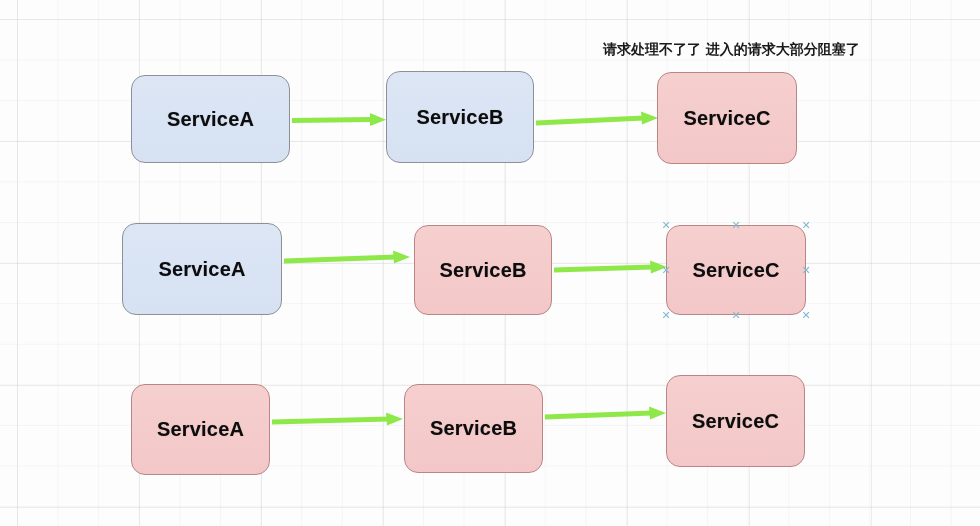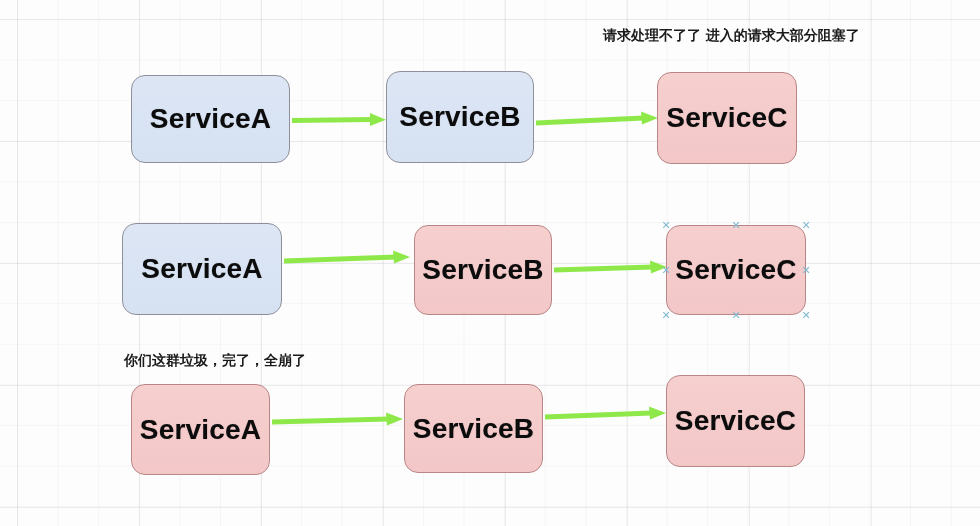--- a/index.html
+++ b/index.html
@@ -23,21 +23,21 @@
     font-family: "Liberation Sans", "DejaVu Sans", sans-serif;
   }
 
   .node {
     position: absolute;
     box-sizing: border-box;
     border-radius: 14px;
     display: flex;
     align-items: center;
     justify-content: center;
-    font-size: 28px;
+    font-size: 20px;
     font-weight: bold;
     color: #0c0c0c;
     letter-spacing: 0.2px;
     text-shadow: 0 0 1px rgba(0,0,0,0.25);
   }
   .node.blue {
     background: linear-gradient(180deg, #dce6f5 0%, #d6e1f2 100%);
     border: 1.4px solid #8e9099;
   }
   .node.pink {
@@ -76,21 +76,21 @@
     line-height: 9px;
     text-align: center;
     font-family: "DejaVu Sans", sans-serif;
   }
 </style>
 </head>
 <body>
 
 <div id="canvas">
 
-  <div class="note" style="left:603px; top:27px;text-align:right;">请求处理不了了 进入的请求大部分阻塞了</div>
+  <div class="note" style="left:603px; top:41px;text-align:right;">请求处理不了了 进入的请求大部分阻塞了</div>
 
   <div class="node blue" style="left:131px; top:75px; width:159px; height:88px;">
     <span>ServiceA</span>
   </div>
 
   <div class="arrow" style="left:292px; top:110px; width:94px;">
     <svg width="94" height="20" viewBox="0 0 94 20">
       <line x1="0" y1="10.5" x2="80" y2="9.5" stroke="#8ee84a" stroke-width="5"></line>
       <polygon points="78,3 94,9.8 78,16" fill="#8ee84a"></polygon>
     </svg>
@@ -142,21 +142,20 @@
     <div class="handle" style="left:0px;   top:0px;">✕</div>
     <div class="handle" style="left:70px;  top:0px;">✕</div>
     <div class="handle" style="left:140px; top:0px;">✕</div>
     <div class="handle" style="left:0px;   top:45px;">✕</div>
     <div class="handle" style="left:140px; top:45px;">✕</div>
     <div class="handle" style="left:0px;   top:90px;">✕</div>
     <div class="handle" style="left:70px;  top:90px;">✕</div>
     <div class="handle" style="left:140px; top:90px;">✕</div>
   </div>
 
-  <div class="note" style="left:124px; top:352px;">你们这群垃圾，完了，全崩了</div>
 
   <div class="node pink" style="left:131px; top:384px; width:139px; height:91px;">
     <span>ServiceA</span>
   </div>
 
   <div class="arrow" style="left:272px; top:410px; width:131px;">
     <svg width="131" height="20" viewBox="0 0 131 20">
       <line x1="0" y1="12" x2="117" y2="9" stroke="#8ee84a" stroke-width="5"></line>
       <polygon points="114,2.5 131,9 115,15.5" fill="#8ee84a"></polygon>
     </svg>

